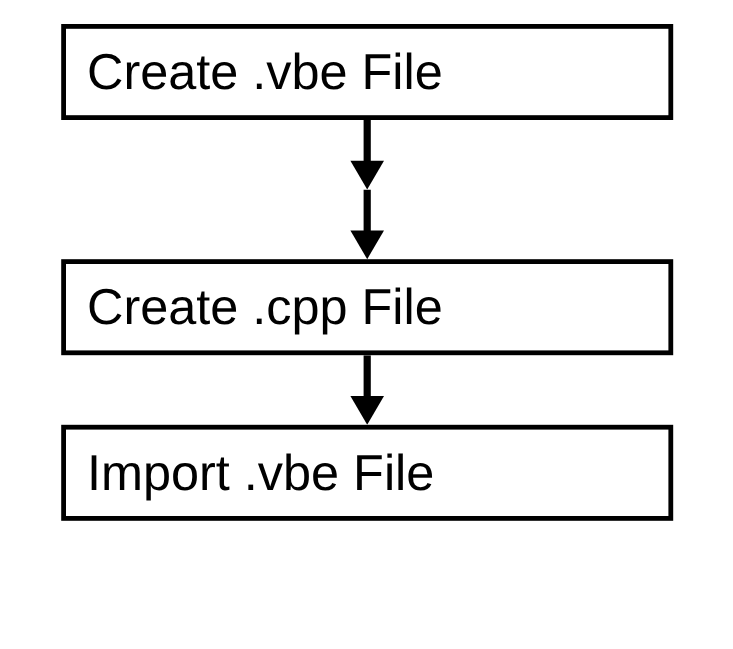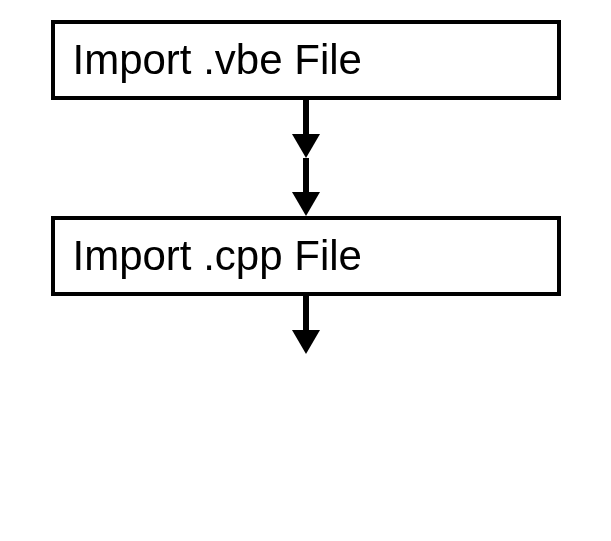--- a/index.html
+++ b/index.html
@@ -36,36 +36,39 @@
     .arrow svg {
       width: 48px;
       height: 58px;
     }
   </style>
 </head>
 <body>
 
 <div class="flowchart">
   <div class="box">
-    <span>Import .vbe File</span>
+    <span>Create .vbe File</span>
   </div>
   <div class="arrow">
     <svg viewBox="0 0 48 58">
       <line x1="24" y1="0" x2="24" y2="38" stroke="#000" stroke-width="6"></line>
       <polygon points="24,58 10,34 38,34" fill="#000"></polygon>
     </svg>
   </div>
   <div class="arrow">
     <svg viewBox="0 0 48 58">
       <line x1="24" y1="0" x2="24" y2="38" stroke="#000" stroke-width="6"></line>
       <polygon points="24,58 10,34 38,34" fill="#000"></polygon>
     </svg>
   </div>
   <div class="box">
-    <span>Import .cpp File</span>
+    <span>Create .cpp File</span>
   </div>
   <div class="arrow">
     <svg viewBox="0 0 48 58">
       <line x1="24" y1="0" x2="24" y2="38" stroke="#000" stroke-width="6"></line>
       <polygon points="24,58 10,34 38,34" fill="#000"></polygon>
     </svg>
   </div>
+  <div class="box">
+    <span>Import .vbe File</span>
+  </div>
 </div>
 
 </body></html>

